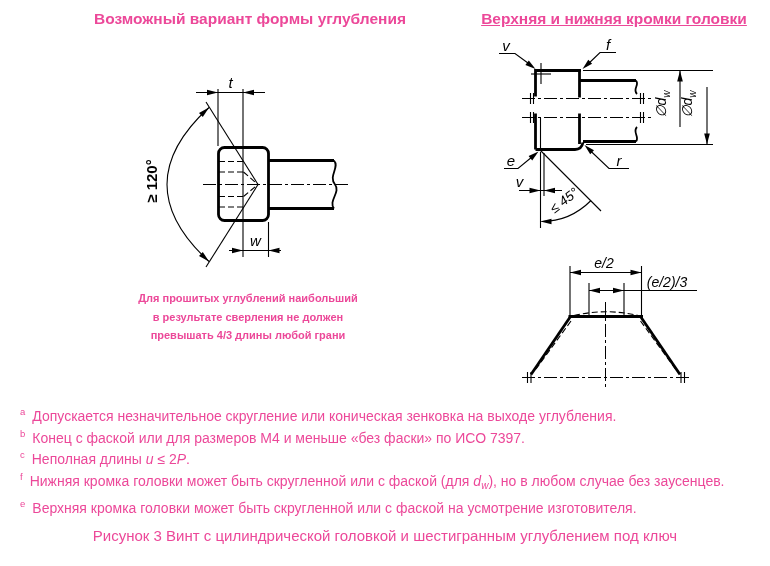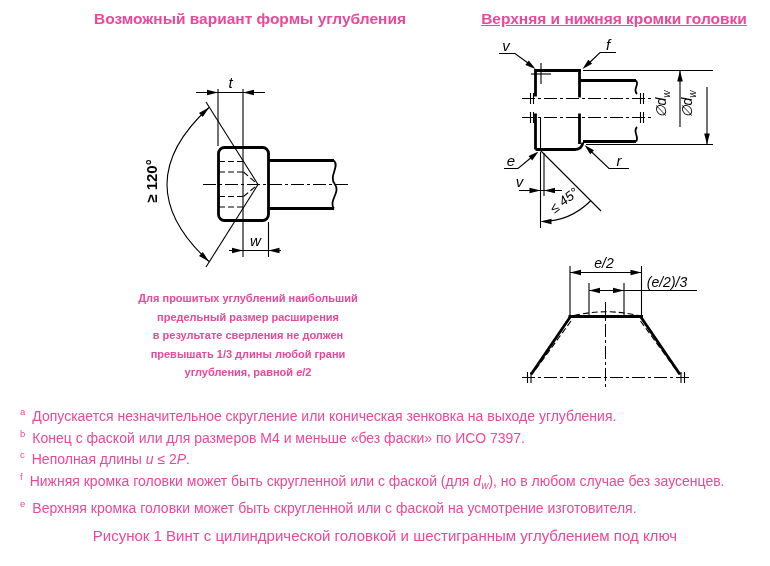--- a/index.html
+++ b/index.html
@@ -183,28 +183,26 @@
         <path class="thin" d="M589,290.5 H697"></path>
         <polygon points="589,290.5 600,287.7 600,293.3"></polygon>
         <polygon points="624,290.5 613,287.7 613,293.3"></polygon>
         <text class="dimlbl2" x="667" y="286.5" text-anchor="middle">(e/2)/3</text>
       </g>
     </g>
   </svg>
 
   <div class="note-block" id="note-block">
       <div><span class="p-n">Для прошитых углублений наибольший</span></div>
-      <div><span class="p-n">предельный размер расширения</span></div>
       <div><span class="p-n">в результате сверления не должен</span></div>
-      <div><span class="p-n">превышать 1/3 длины любой грани</span></div>
-      <div><span class="p-n">углубления, равной </span><span class="p-i">e</span><span class="p-n">/2</span></div>
+      <div><span class="p-n">превышать 4/3 длины любой грани</span></div>
     </div>
 
   <div class="footnotes" id="footnotes">
       <div class="fn-line"><sup class="fn-marker">a</sup><span><span class="p-n">Допускается незначительное скругление или коническая зенковка на выходе углубления.</span></span></div>
       <div class="fn-line"><sup class="fn-marker">b</sup><span><span class="p-n">Конец с фаской или для размеров М4 и меньше «без фаски» по ИСО 7397.</span></span></div>
       <div class="fn-line"><sup class="fn-marker">c</sup><span><span class="p-n">Неполная длины </span><span class="p-i">u</span><span class="p-n"> ≤ 2</span><span class="p-i">P</span><span class="p-n">.</span></span></div>
       <div class="fn-line"><sup class="fn-marker">f</sup><span><span class="p-n">Нижняя кромка головки может быть скругленной или с фаской (для </span><span class="p-i">d</span><span class="p-s">w</span><span class="p-n">), но в любом случае без заусенцев.</span></span></div>
       <div class="fn-line"><sup class="fn-marker">e</sup><span><span class="p-n">Верхняя кромка головки может быть скругленной или с фаской на усмотрение изготовителя.</span></span></div>
     </div>
 
-  <div class="caption">Рисунок 1 Винт с цилиндрической головкой и шестигранным углублением под ключ</div>
+  <div class="caption">Рисунок 3 Винт с цилиндрической головкой и шестигранным углублением под ключ</div>
 </div>
 
 </body></html>

